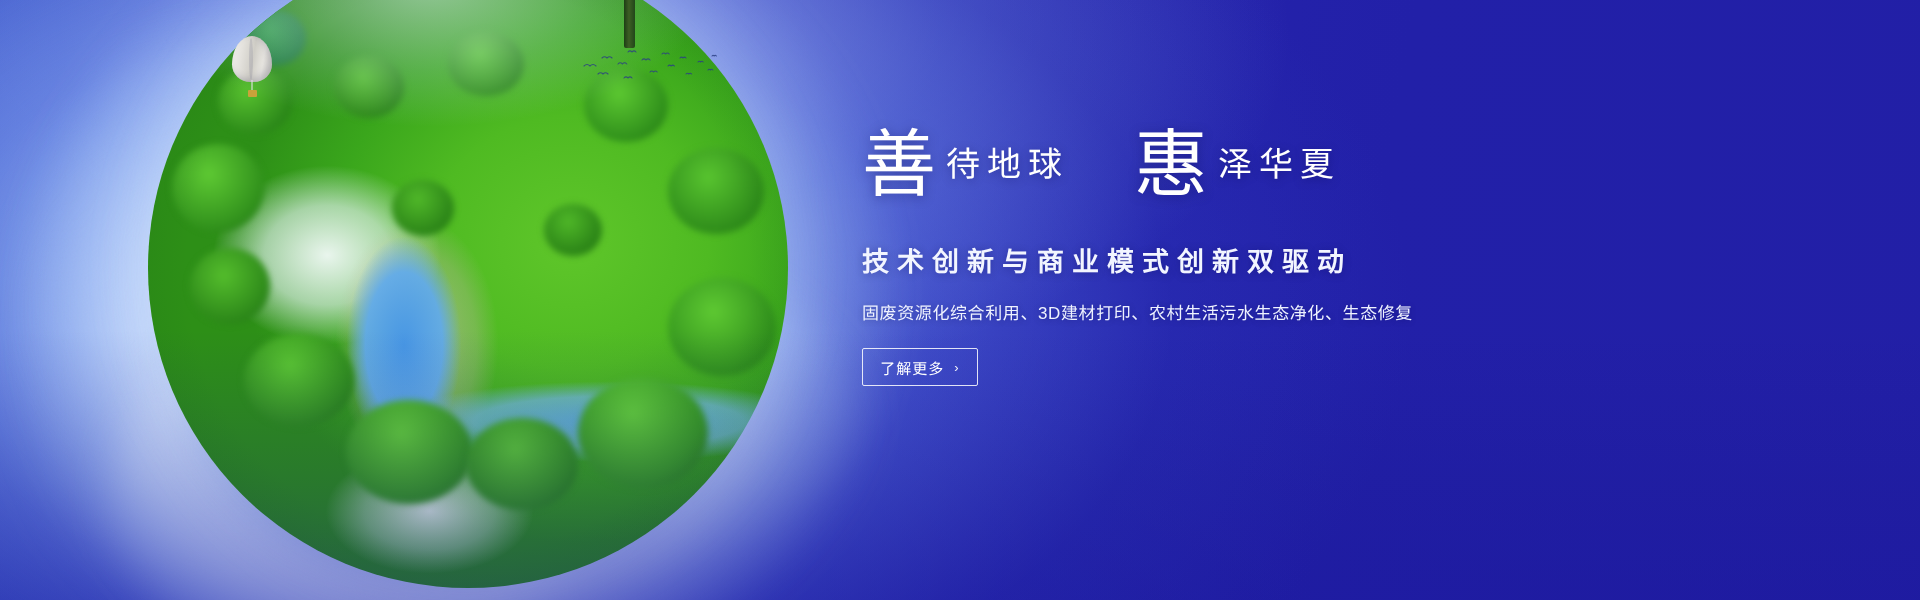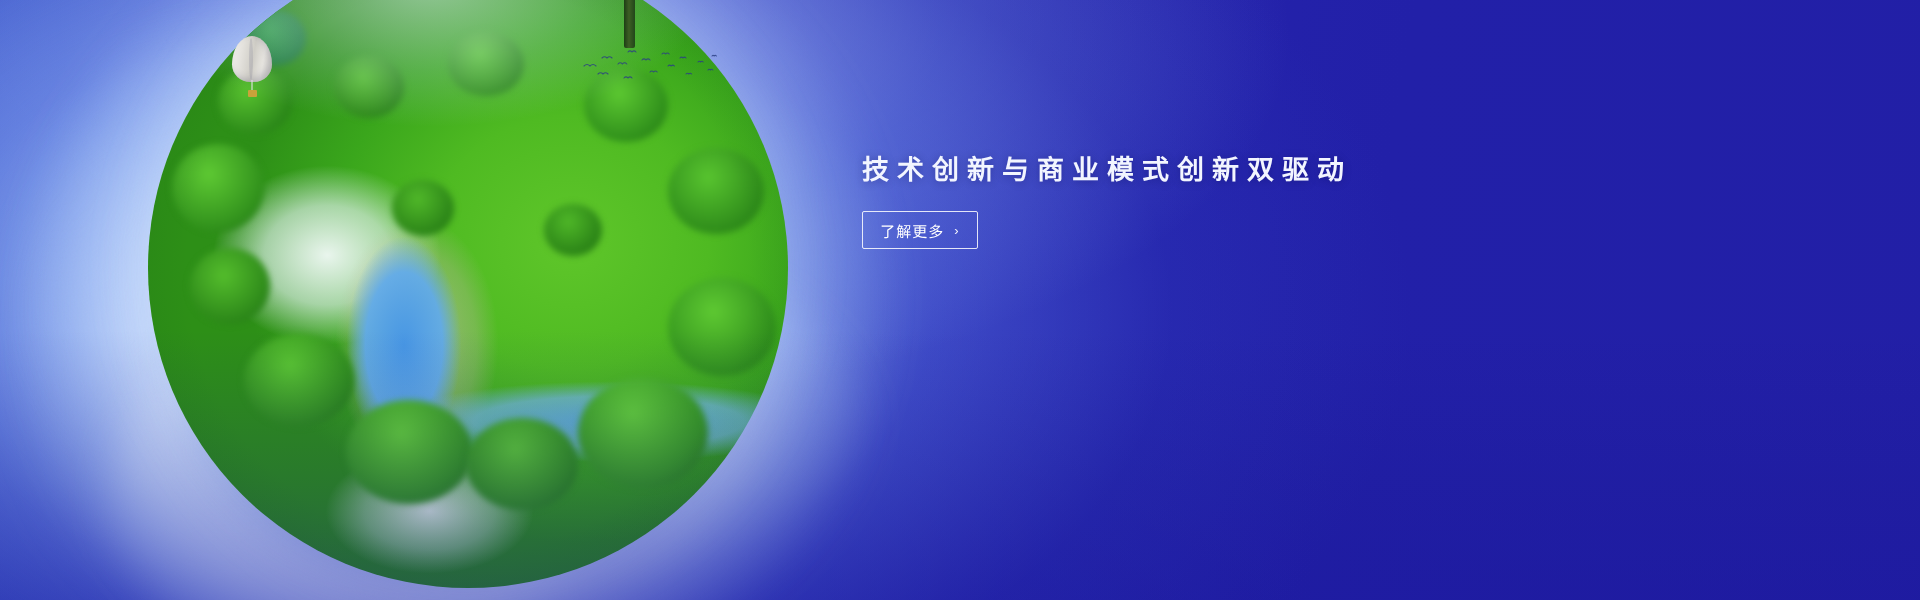--- a/index.html
+++ b/index.html
@@ -408,23 +408,33 @@
       <path d="M118 18 q1.3 -1.5 2.6 0 M120.6 18 q1.3 -1.5 2.6 0"></path>
       <path d="M128 26 q1.2 -1.4 2.4 0 M130.4 26 q1.2 -1.4 2.4 0"></path>
       <path d="M132 12 q1.1 -1.3 2.2 0 M134.2 12 q1.1 -1.3 2.2 0"></path>
     </g>
   </svg>
 
   <div class="bg-botshade"></div>
 
   <div class="content">
 
+    <div class="headline">
+      <span class="hl-group">
+        <span class="hl-big">善</span><span class="hl-small">待地球</span>
+      </span>
+      <span class="hl-gap"></span>
+      <span class="hl-group">
+        <span class="hl-big">惠</span><span class="hl-small">泽华夏</span>
+      </span>
+    </div>
 
     <div class="subtitle">技术创新与商业模式创新双驱动</div>
 
+    <div class="desc">固废资源化综合利用、3D建材打印、农村生活污水生态净化、生态修复</div>
 
     <button class="cta">
       <span>了解更多</span>
       <span class="chev">›</span>
     </button>
 
   </div>
 </div>
 
 </body></html>

